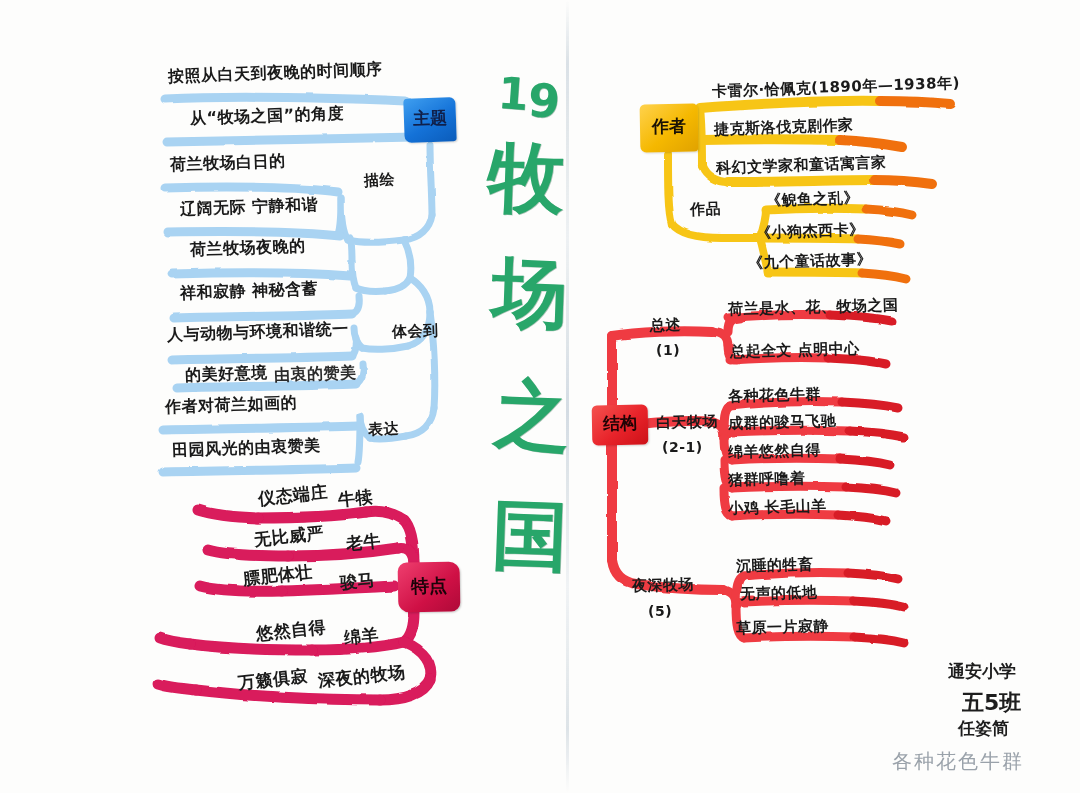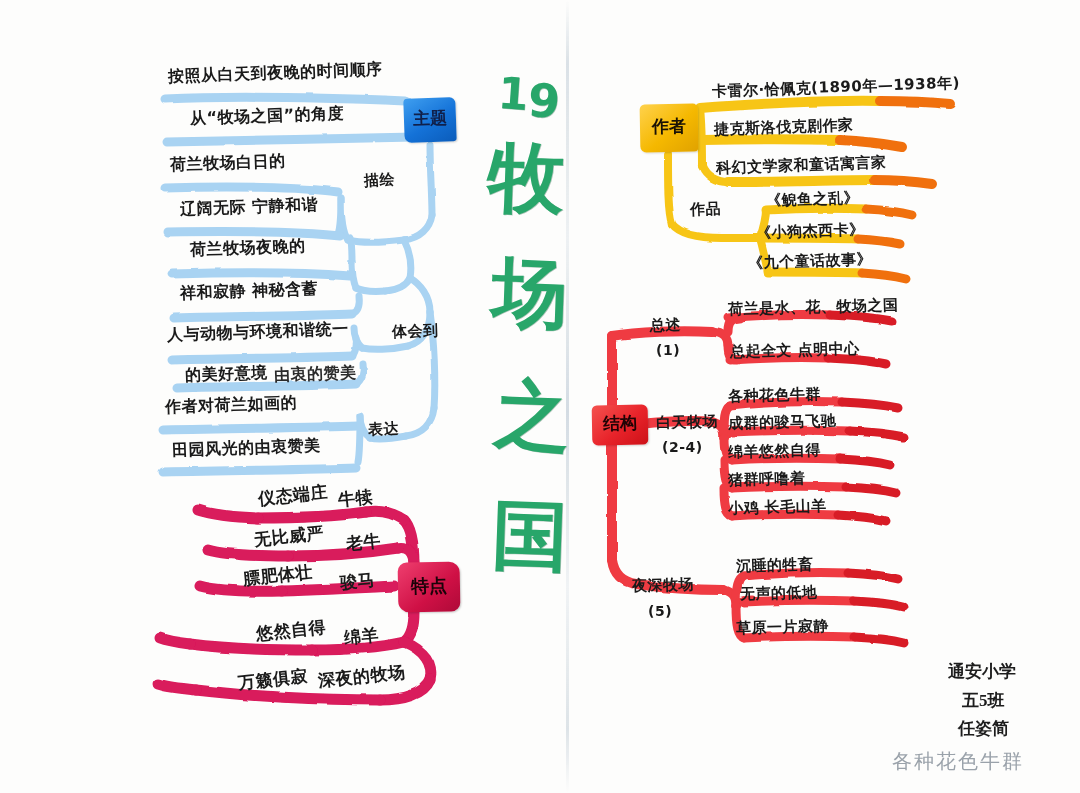--- a/index.html
+++ b/index.html
@@ -332,32 +332,32 @@
               border-radius:5px 6px 5px 6px; box-shadow:1px 1px 2px rgba(0,0,0,0.18);
               transform:rotate(-1deg);"></div>
   <div class="node-label" style="left:592px;top:415px;width:56px;font-size:17px;color:#200305;transform:rotate(-2deg);">结构</div>
 
   <div class="hand tilt4" style="left:650px;top:318px;font-size:15px;">总述</div>
   <div class="hand" style="left:656px;top:343px;font-size:14px;">(1)</div>
   <div class="hand tilt4" style="left:728px;top:300px;font-size:15px;">荷兰是水、花、牧场之国</div>
   <div class="hand tilt4" style="left:730px;top:343px;font-size:15px;">总起全文 点明中心</div>
 
   <div class="hand tilt4" style="left:656px;top:415px;font-size:15px;">白天牧场</div>
-  <div class="hand" style="left:662px;top:440px;font-size:14px;">(2-4)</div>
+  <div class="hand" style="left:662px;top:440px;font-size:14px;">(2-1)</div>
   <div class="hand tilt4" style="left:728px;top:388px;font-size:15px;">各种花色牛群</div>
   <div class="hand tilt4" style="left:728px;top:415px;font-size:15px;">成群的骏马飞驰</div>
   <div class="hand tilt4" style="left:728px;top:444px;font-size:15px;">绵羊悠然自得</div>
   <div class="hand tilt4" style="left:728px;top:472px;font-size:15px;">猪群呼噜着</div>
   <div class="hand tilt4" style="left:728px;top:500px;font-size:15px;">小鸡  长毛山羊</div>
 
   <div class="hand tilt4" style="left:632px;top:578px;font-size:15px;">夜深牧场</div>
   <div class="hand" style="left:648px;top:604px;font-size:14px;">(5)</div>
   <div class="hand tilt4" style="left:736px;top:558px;font-size:15px;">沉睡的牲畜</div>
   <div class="hand tilt4" style="left:740px;top:586px;font-size:15px;">无声的低地</div>
   <div class="hand tilt4" style="left:736px;top:620px;font-size:15px;">草原一片寂静</div>
 
   <div class="sig" style="left:948px;top:663px;font-size:17px;">通安小学</div>
-  <div class="sig" style="left:962px;top:692px;font-size:17px;font-family:Liberation Serif, serif;">五5班</div>
+  <div class="sig" style="left:962px;top:692px;font-size:22px;">五5班</div>
   <div class="sig" style="left:958px;top:720px;font-size:17px;">任姿简</div>
 
   <div class="watermark" style="left:892px;top:748px;font-size:20px;">各种花色牛群</div>
 
 </div>
 
 </body></html>

